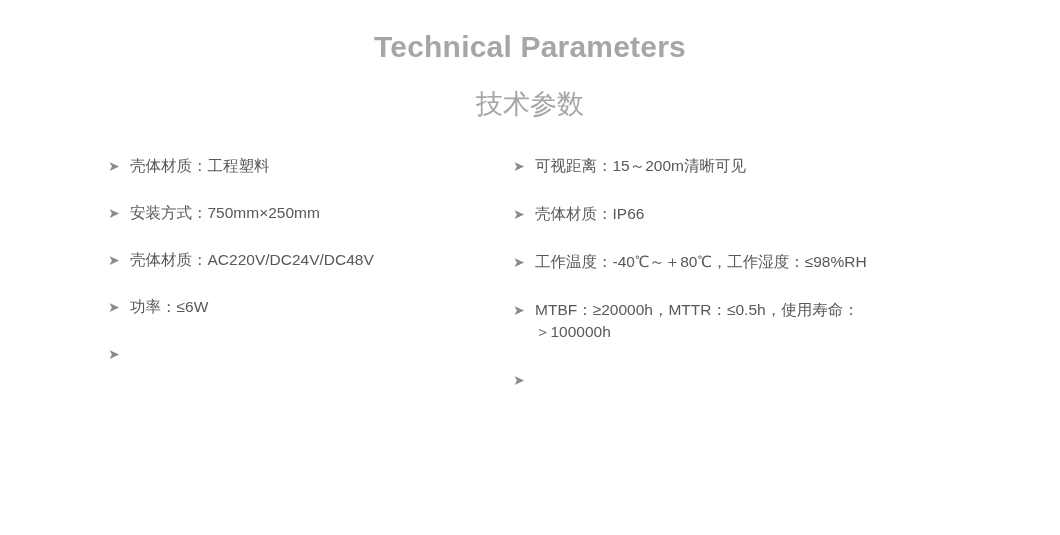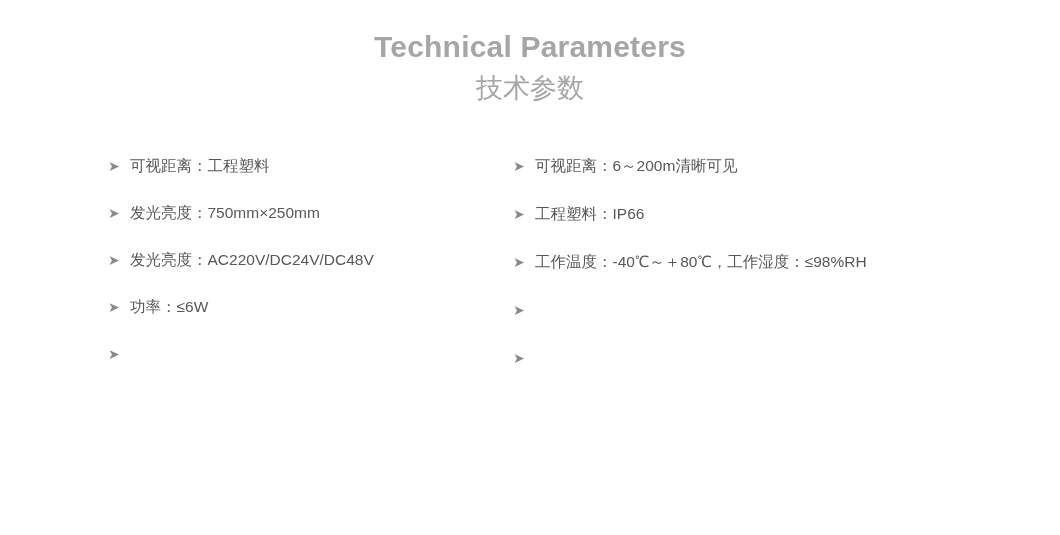--- a/index.html
+++ b/index.html
@@ -28,21 +28,21 @@
     font-weight: bold;
     color: #a6a6a6;
     letter-spacing: 0.2px;
     line-height: 1.25;
   }
   .title-cn {
     font-size: 27px;
     font-weight: normal;
     color: #a6a6a6;
     line-height: 1.35;
-    margin-top: 4px;
+    margin-top: 20px;
   }
   .columns {
     position: absolute;
     top: 155px;
     left: 0;
     width: 1060px;
     display: flex;
     align-items: flex-start;
   }
   .col {
@@ -89,63 +89,65 @@
     <div class="title-en">Technical Parameters</div>
     <div class="title-cn">技术参数</div>
   </div>
 
   <div class="columns">
 
     <div class="col col-left">
 
       <div class="param-item">
         <span class="bullet">➤</span>
-        <span class="param-text">可视距离：工程塑料</span>
+        <span class="param-text">壳体材质：工程塑料</span>
       </div>
 
       <div class="param-item">
         <span class="bullet">➤</span>
-        <span class="param-text">发光亮度：750mm×250mm</span>
+        <span class="param-text">安装方式：750mm×250mm</span>
       </div>
 
       <div class="param-item">
         <span class="bullet">➤</span>
-        <span class="param-text">发光亮度：AC220V/DC24V/DC48V</span>
+        <span class="param-text">壳体材质：AC220V/DC24V/DC48V</span>
       </div>
 
       <div class="param-item">
         <span class="bullet">➤</span>
         <span class="param-text">功率：≤6W</span>
       </div>
 
       <div class="param-item">
         <span class="bullet">➤</span>
       </div>
 
     </div>
 
     <div class="col col-right">
 
       <div class="param-item">
         <span class="bullet">➤</span>
-        <span class="param-text">可视距离：6～200m清晰可见</span>
+        <span class="param-text">可视距离：15～200m清晰可见</span>
       </div>
 
       <div class="param-item">
         <span class="bullet">➤</span>
-        <span class="param-text">工程塑料：IP66</span>
+        <span class="param-text">壳体材质：IP66</span>
       </div>
 
       <div class="param-item">
         <span class="bullet">➤</span>
         <span class="param-text">工作温度：-40℃～＋80℃，工作湿度：≤98%RH</span>
       </div>
 
       <div class="param-item">
         <span class="bullet">➤</span>
+        <span class="param-text">MTBF：≥20000h，MTTR：≤0.5h，使用寿命：
+ ＞100000h</span>
       </div>
 
       <div class="param-item">
         <span class="bullet">➤</span>
       </div>
 
     </div>
 
   </div>
 

